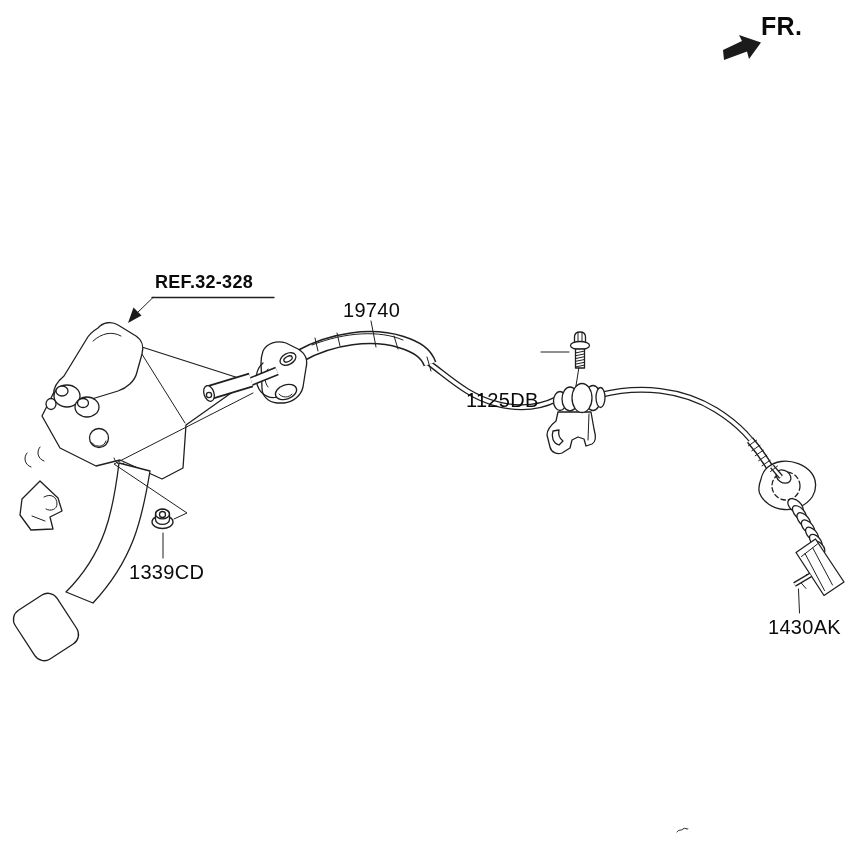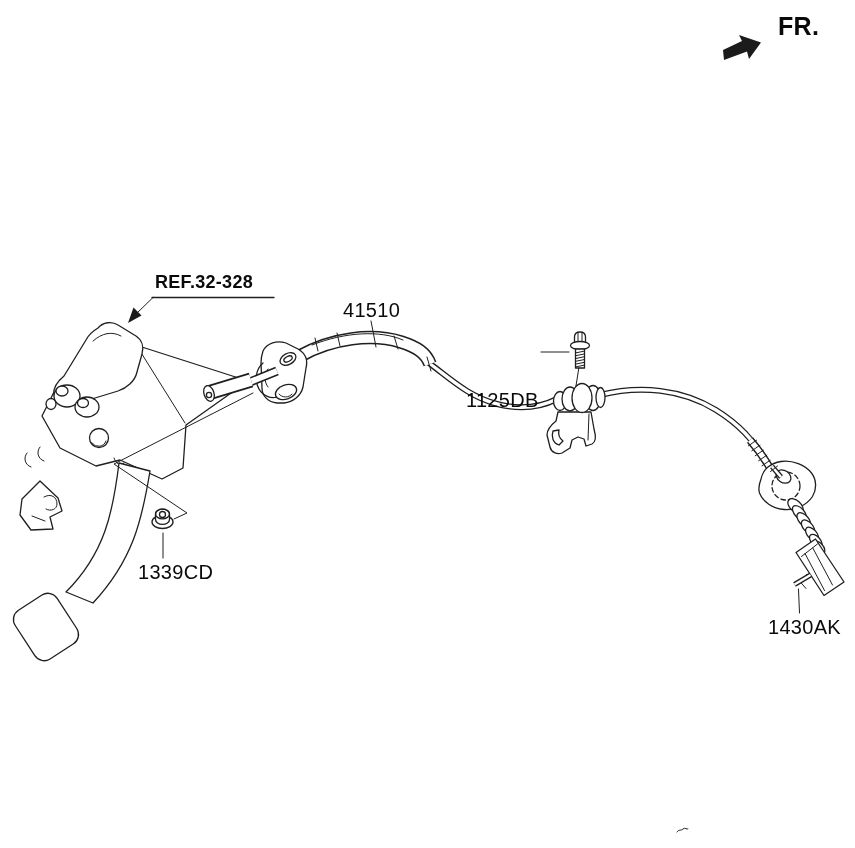--- a/index.html
+++ b/index.html
@@ -2,25 +2,25 @@
 <html><head>
 <meta charset="utf-8">
 <style>
   html,body{margin:0;padding:0;background:#ffffff;}
   #canvas{position:relative;width:855px;height:848px;background:#ffffff;overflow:hidden;
           font-family:"Liberation Sans",sans-serif;}
   #art{position:absolute;left:0;top:0;}
   .lbl{position:absolute;font-size:20px;color:#0a0a0a;letter-spacing:.3px;white-space:nowrap;
        font-family:"Liberation Sans",sans-serif;}
   .lbl.bold{font-weight:bold;}
-  #fr-label{left:761px;top:12px;font-size:25px;font-weight:bold;margin-left:17px;}
+  #fr-label{left:761px;top:12px;font-size:25px;font-weight:bold;}
   #ref-label{left:155px;top:272px;font-size:18px;}
   #c41510{left:343px;top:299px;}
   #c1125{left:466px;top:341px;margin-top:48px;}
-  #c1339{left:138px;top:561px;}
+  #c1339{left:129px;top:561px;}
   #c1430{left:768px;top:616px;}
   svg *{vector-effect:non-scaling-stroke;}
   .ln{stroke:#1f1f1f;stroke-width:1.3;fill:none;stroke-linecap:round;stroke-linejoin:round;}
   .thin{stroke:#1f1f1f;stroke-width:1;fill:none;stroke-linecap:round;}
   .wf{stroke:#1f1f1f;stroke-width:1.3;fill:#ffffff;stroke-linejoin:round;}
   .blk{fill:#1b1b1b;stroke:none;}
   .tubeB{stroke:#1f1f1f;fill:none;stroke-linecap:butt;}
   .tubeW{stroke:#ffffff;fill:none;stroke-linecap:butt;}
 </style>
 </head>
@@ -207,18 +207,18 @@
     <polygon class="blk" points="128,323 141.5,315.5 133.5,307.5"></polygon>
   </g>
 
   <polygon class="blk" points="723,50 742,41 739,35 761,42.5 749,59 747,51.5 724,60"></polygon>
 
   <path class="thin" d="M677,832 C679,829 681,831 683,829 C685,827 687,830 688,829"></path>
 </svg>
 
 <div id="fr-label" class="lbl bold">FR.</div>
 <div id="ref-label" class="lbl bold">REF.32-328</div>
-<div id="c41510" class="lbl">41510</div>
+<div id="c41510" class="lbl">19740</div>
 <div id="c1125" class="lbl">1125DB</div>
 <div id="c1339" class="lbl">1339CD</div>
 <div id="c1430" class="lbl">1430AK</div>
 
 </div>
 
 </body></html>

